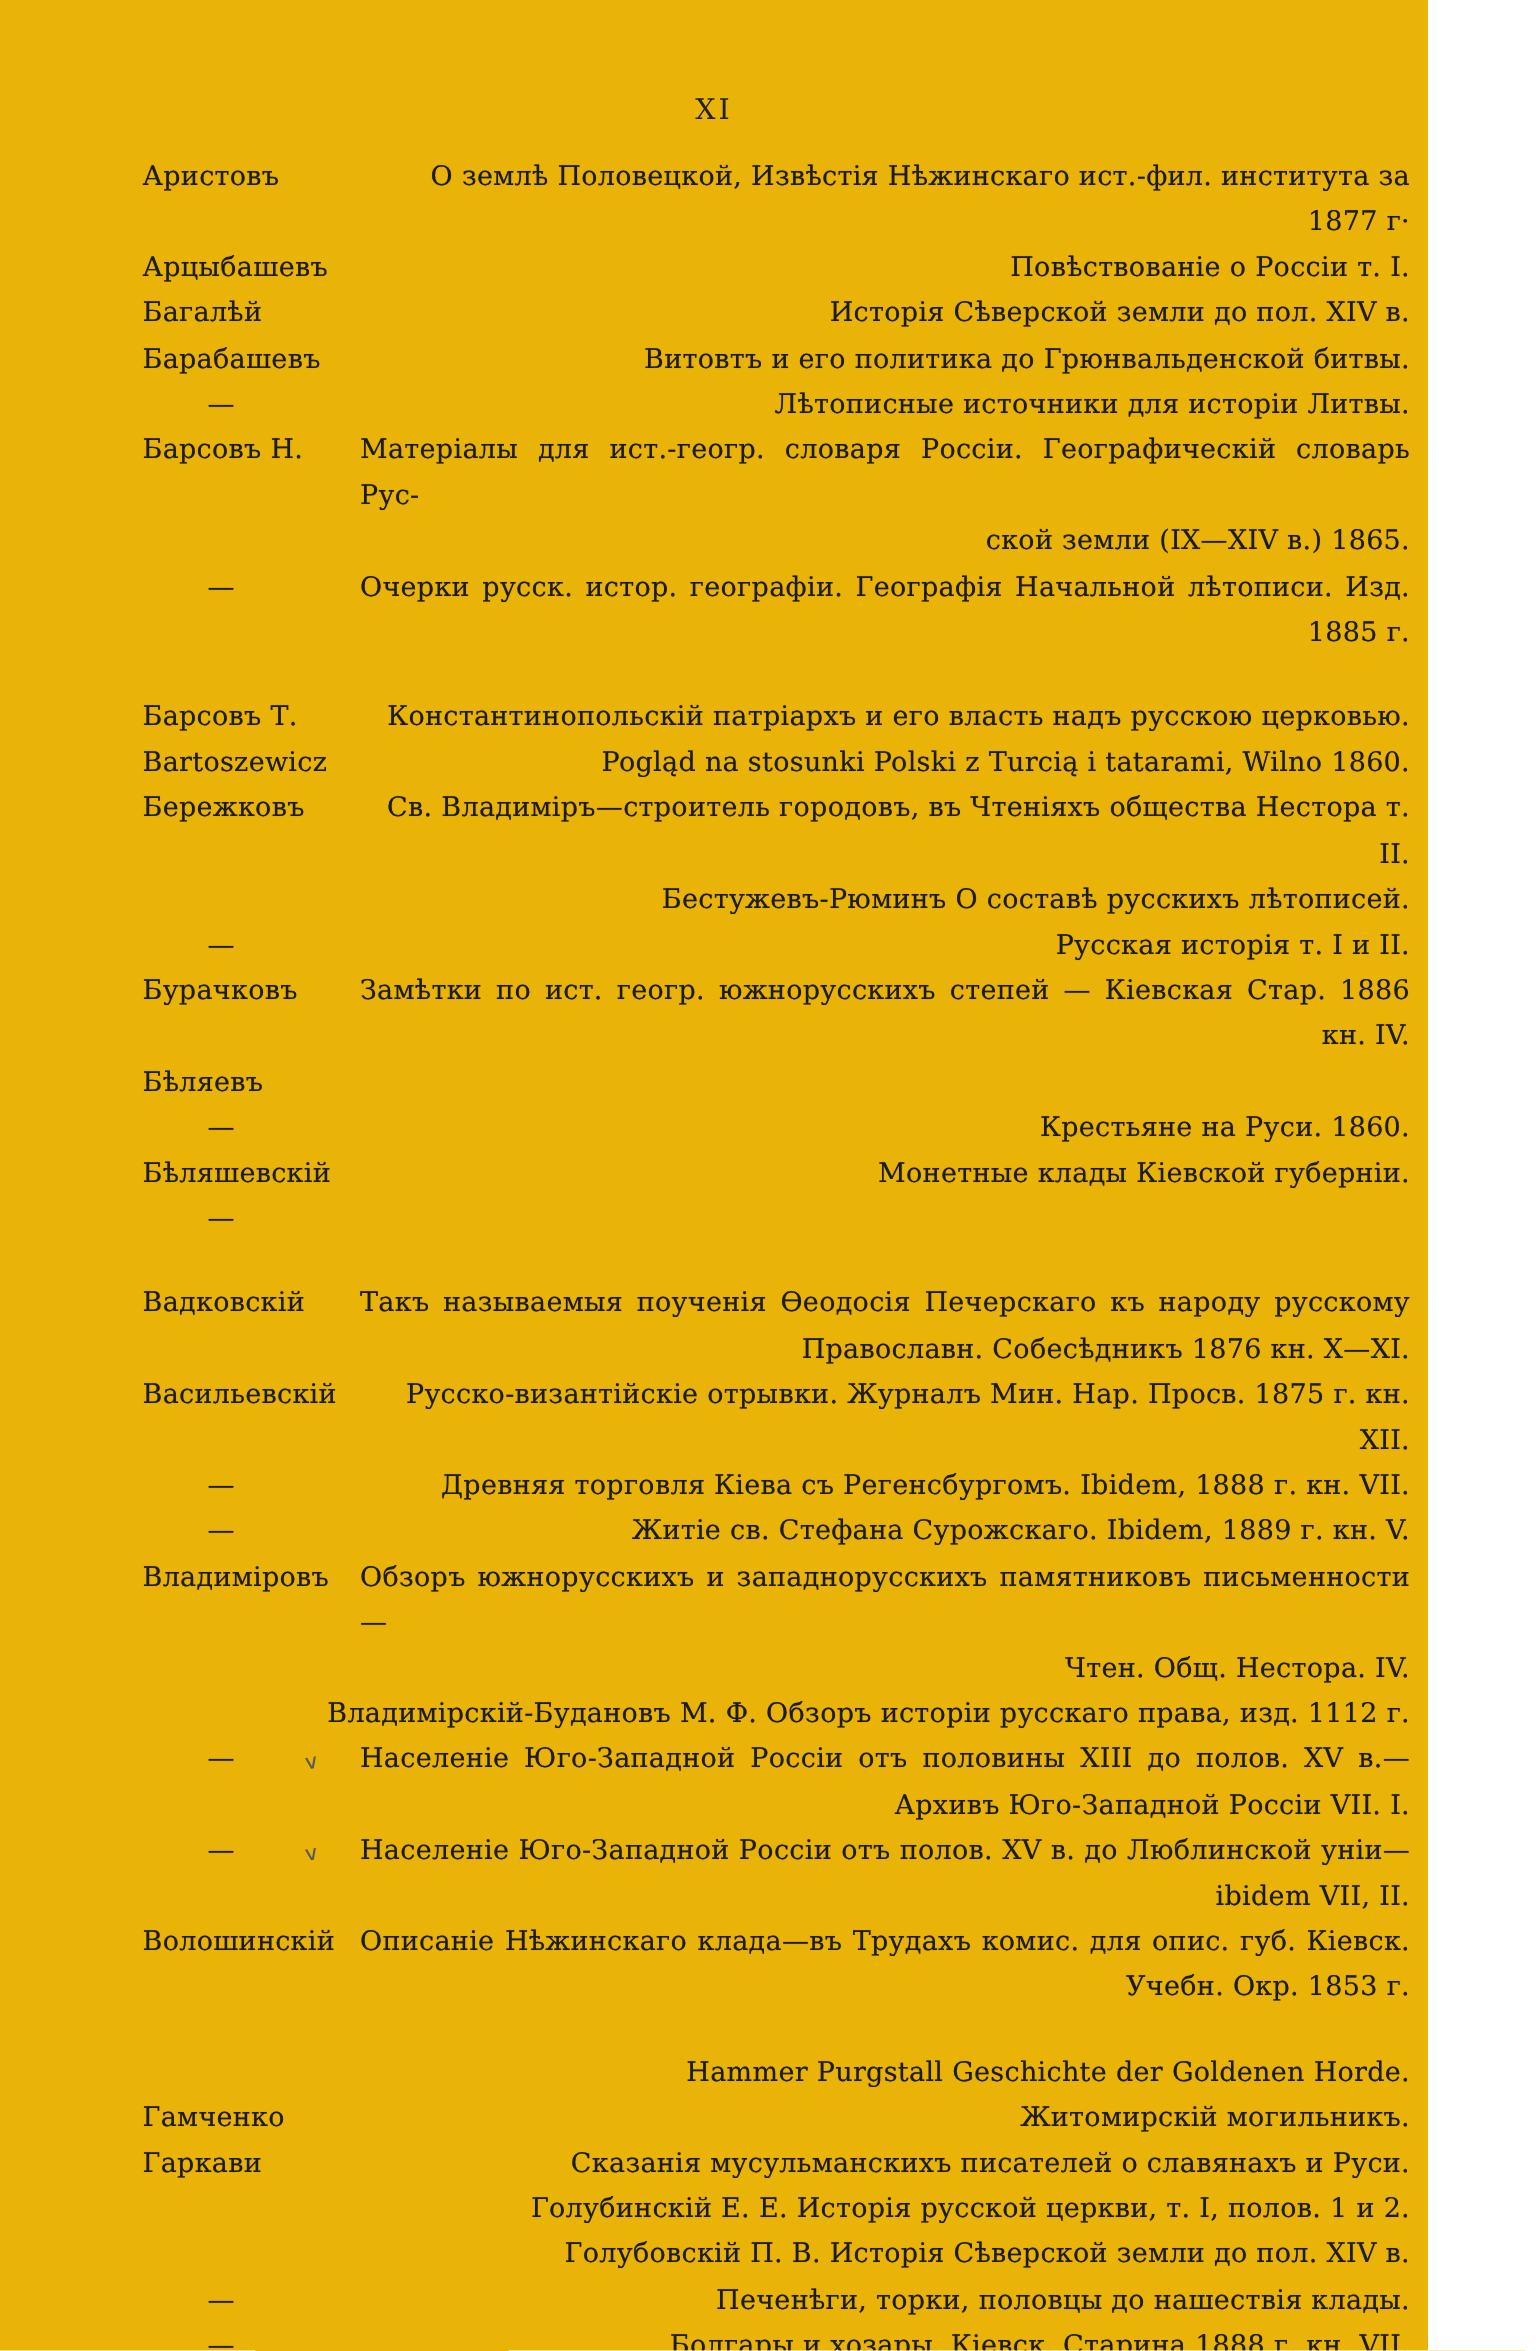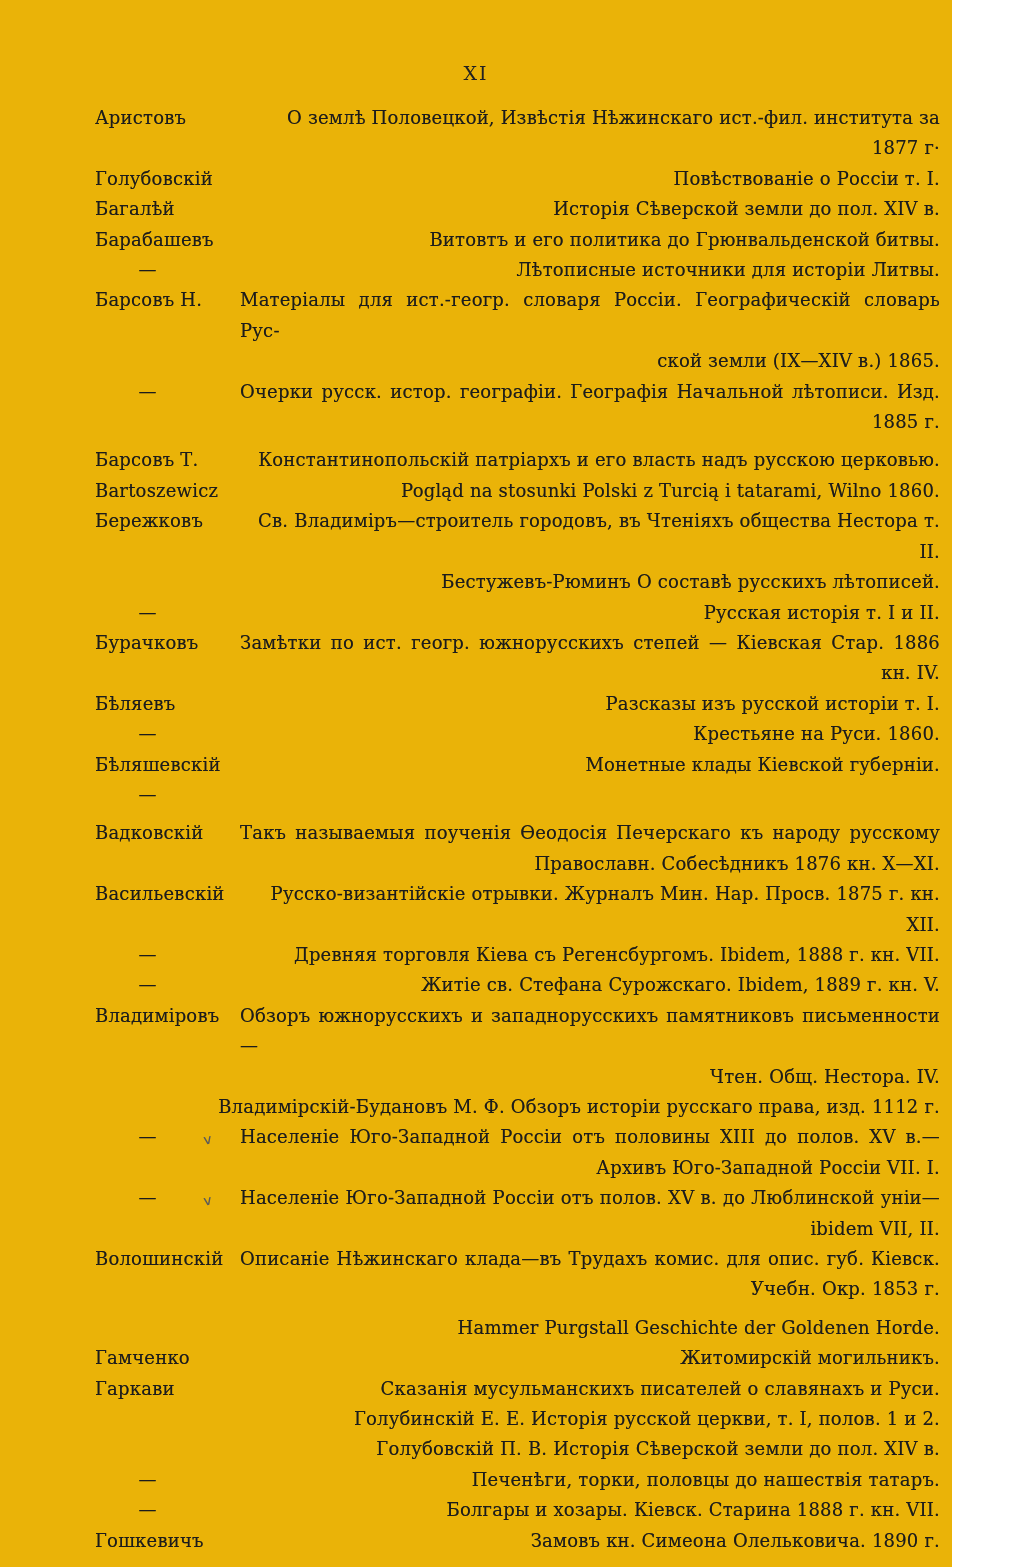--- a/index.html
+++ b/index.html
@@ -33,21 +33,21 @@
     width: 845px;
     font-size: 18px;
     letter-spacing: 0.2px;
     line-height: 30.4px;
     text-shadow: 0 0 0.5px rgba(30,30,30,0.55);
   }
   .entry {
     display: flex;
     align-items: flex-start;
   }
-  .entry.gap { margin-top: 8px; }
+  .entry.gap { margin-top: 26px; }
   .author {
     flex: 0 0 145px;
     white-space: nowrap;
     position: relative;
   }
   .author.ditto { text-align: center; padding-right: 40px; box-sizing: border-box; }
   .author .dash { display: inline-block; }
   .author .check {
     position: absolute;
     left: 108px;
@@ -71,21 +71,21 @@
 <div class="page">
   <div class="page-number">XI</div>
   <div class="bib">
       <div class="entry authored">
         <span class="author">Аристовъ</span>
         <div class="text">
           <div class="line">О землѣ Половецкой, Извѣстія Нѣжинскаго ист.-фил. института за 1877 г·</div>
         </div>
       </div>
       <div class="entry authored">
-        <span class="author">Голубовскій</span>
+        <span class="author">Арцыбашевъ</span>
         <div class="text">
           <div class="line">Повѣствованіе о Россіи т. I.</div>
         </div>
       </div>
       <div class="entry authored">
         <span class="author">Багалѣй</span>
         <div class="text">
           <div class="line">Исторія Сѣверской земли до пол. XIV в.</div>
         </div>
       </div>
@@ -146,23 +146,20 @@
       </div>
       <div class="entry authored">
         <span class="author">Бурачковъ</span>
         <div class="text">
           <div class="line fill">Замѣтки по ист. геогр. южнорусскихъ степей — Кіевская Стар. 1886</div>
           <div class="line">кн. IV.</div>
         </div>
       </div>
       <div class="entry authored">
         <span class="author">Бѣляевъ</span>
-        <div class="text">
-          <div class="line">Разсказы изъ русской исторіи т. I.</div>
-        </div>
       </div>
       <div class="entry ditto">
         <span class="author ditto"><span class="dash">—</span></span>
         <div class="text">
           <div class="line">Крестьяне на Руси. 1860.</div>
         </div>
       </div>
       <div class="entry authored">
         <span class="author">Бѣляшевскій</span>
         <div class="text">
@@ -253,21 +250,21 @@
         </div>
       </div>
       <div class="entry fullwidth">
         <div class="text">
           <div class="line">Голубовскій П. В. Исторія Сѣверской земли до пол. XIV в.</div>
         </div>
       </div>
       <div class="entry ditto">
         <span class="author ditto"><span class="dash">—</span></span>
         <div class="text">
-          <div class="line">Печенѣги, торки, половцы до нашествія татаръ.</div>
+          <div class="line">Печенѣги, торки, половцы до нашествія клады.</div>
         </div>
       </div>
       <div class="entry ditto">
         <span class="author ditto"><span class="dash">—</span></span>
         <div class="text">
           <div class="line">Болгары и хозары. Кіевск. Старина 1888 г. кн. VII.</div>
         </div>
       </div>
       <div class="entry authored">
         <span class="author">Гошкевичъ</span>

